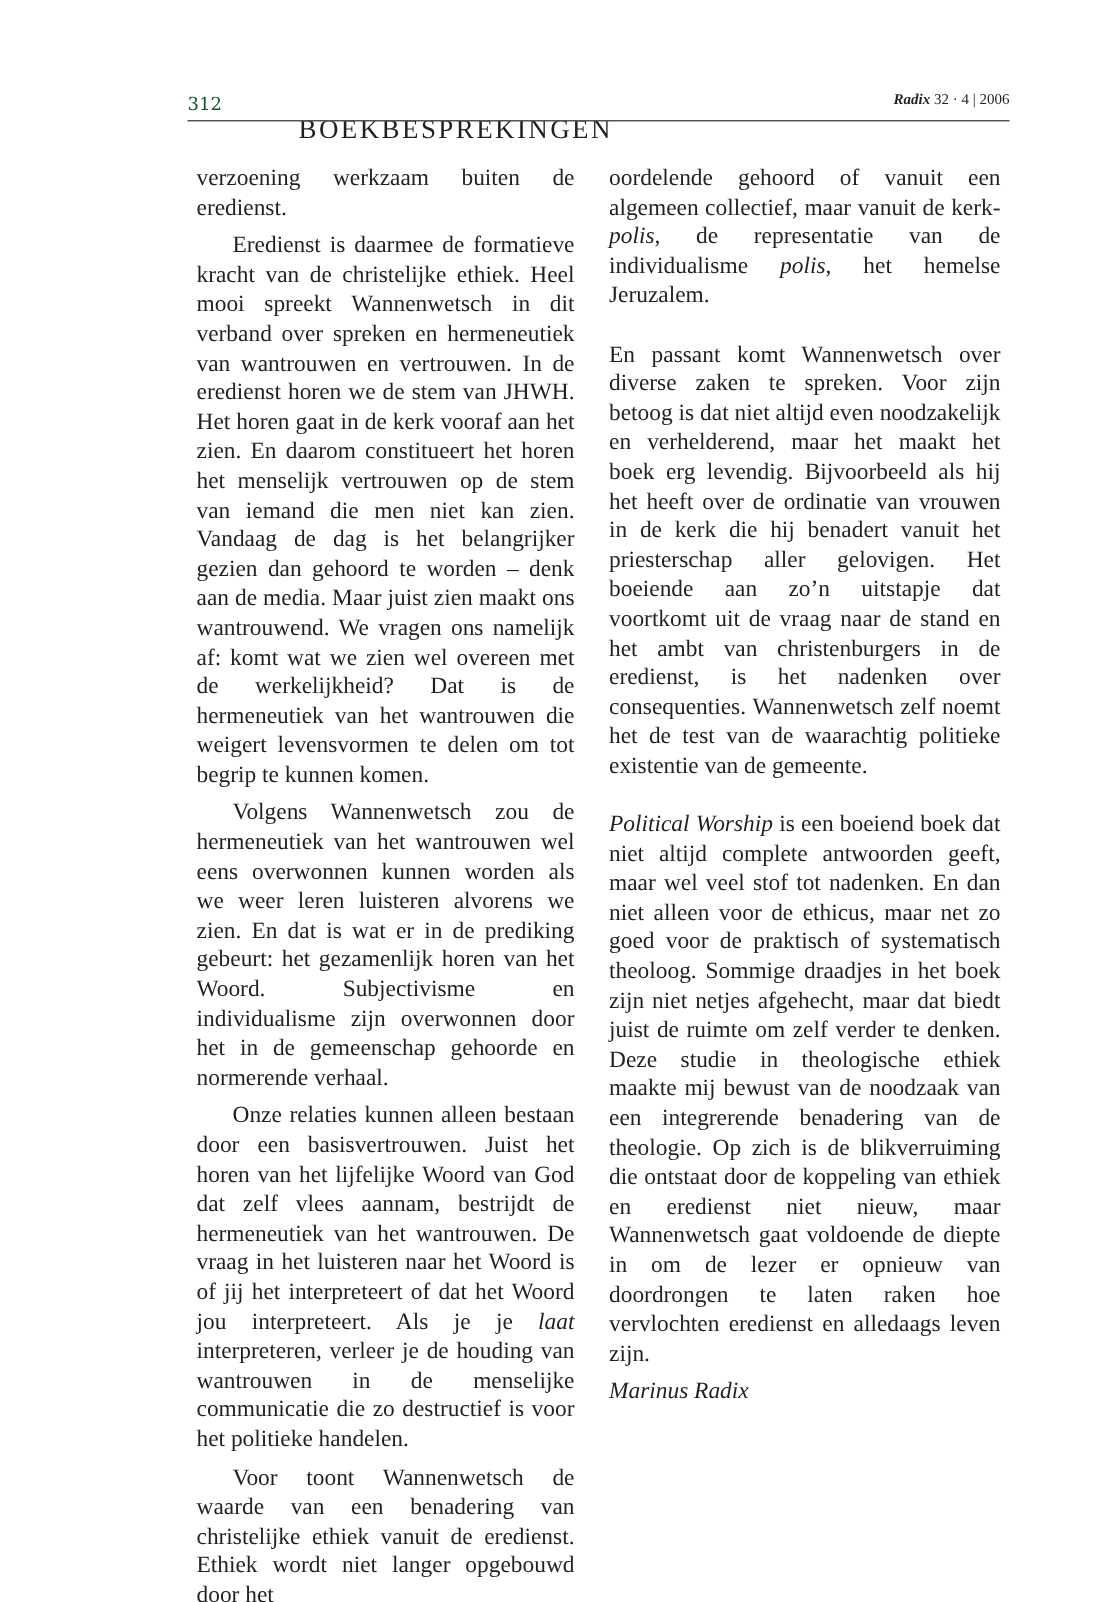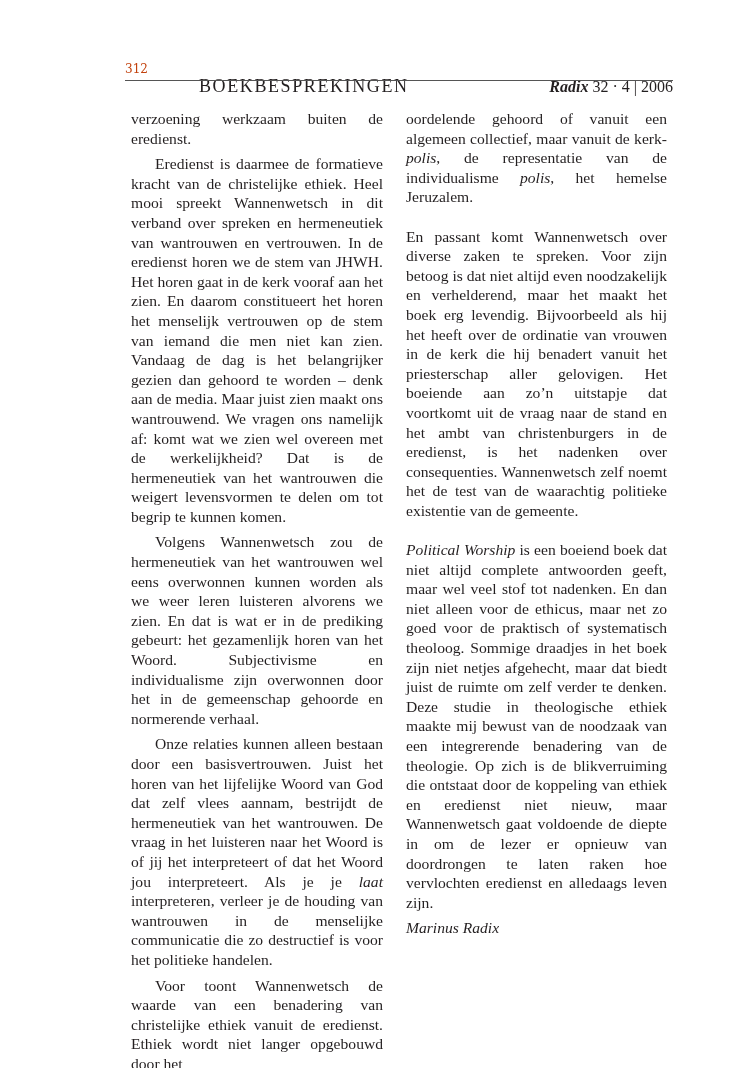--- a/index.html
+++ b/index.html
@@ -1,21 +1,21 @@
 <!DOCTYPE html>
 <html><head>
 <meta charset="utf-8">
 <style>
   html, body { margin: 0; padding: 0; background: #ffffff; }
   body { width: 738px; height: 1068px; position: relative; overflow: hidden;
          font-family: "DejaVu Serif", "Liberation Serif", serif; color: #231f20; }
   .header { position: absolute; left: 125px; top: 60px; width: 548px; height: 20px; }
-  .page-num { position: absolute; left: 0; top: 2px; font-size: 12px; color: #c2410c; }
+  .page-num { position: absolute; left: 0; top: 2px; font-size: 12px; color: #14532d; }
   .section-title { position: absolute; left: 74px; top: 16px; font-size: 18px; letter-spacing: 1.6px; font-family: "Liberation Serif", serif; }
-  .journal { position: absolute; right: 0; top: 18px; font-size: 16px; font-family: "Liberation Serif", serif; }
+  .journal { position: absolute; right: 0; top: 1px; font-size: 10px; font-family: "Liberation Serif", serif; }
   .journal i { font-style: italic; font-weight: bold; }
   .rule { position: absolute; left: 125px; top: 80px; width: 548px; height: 1px; background: #555; }
   .col { position: absolute; top: 103px; width: 264px; font-family: "Liberation Serif", serif;
          font-size: 15.6px; line-height: 19.6px; text-align: justify; hyphens: manual; }
   .col-left { left: 125px; }
   .col-right { left: 400px; width: 273px; }
   .col p { margin: 6px; }
   .col p.indent { text-indent: 24px; }
   .col p.gap { margin-top: 19.6px; }
   .sig { font-style: italic; margin-top: 19.6px; }

